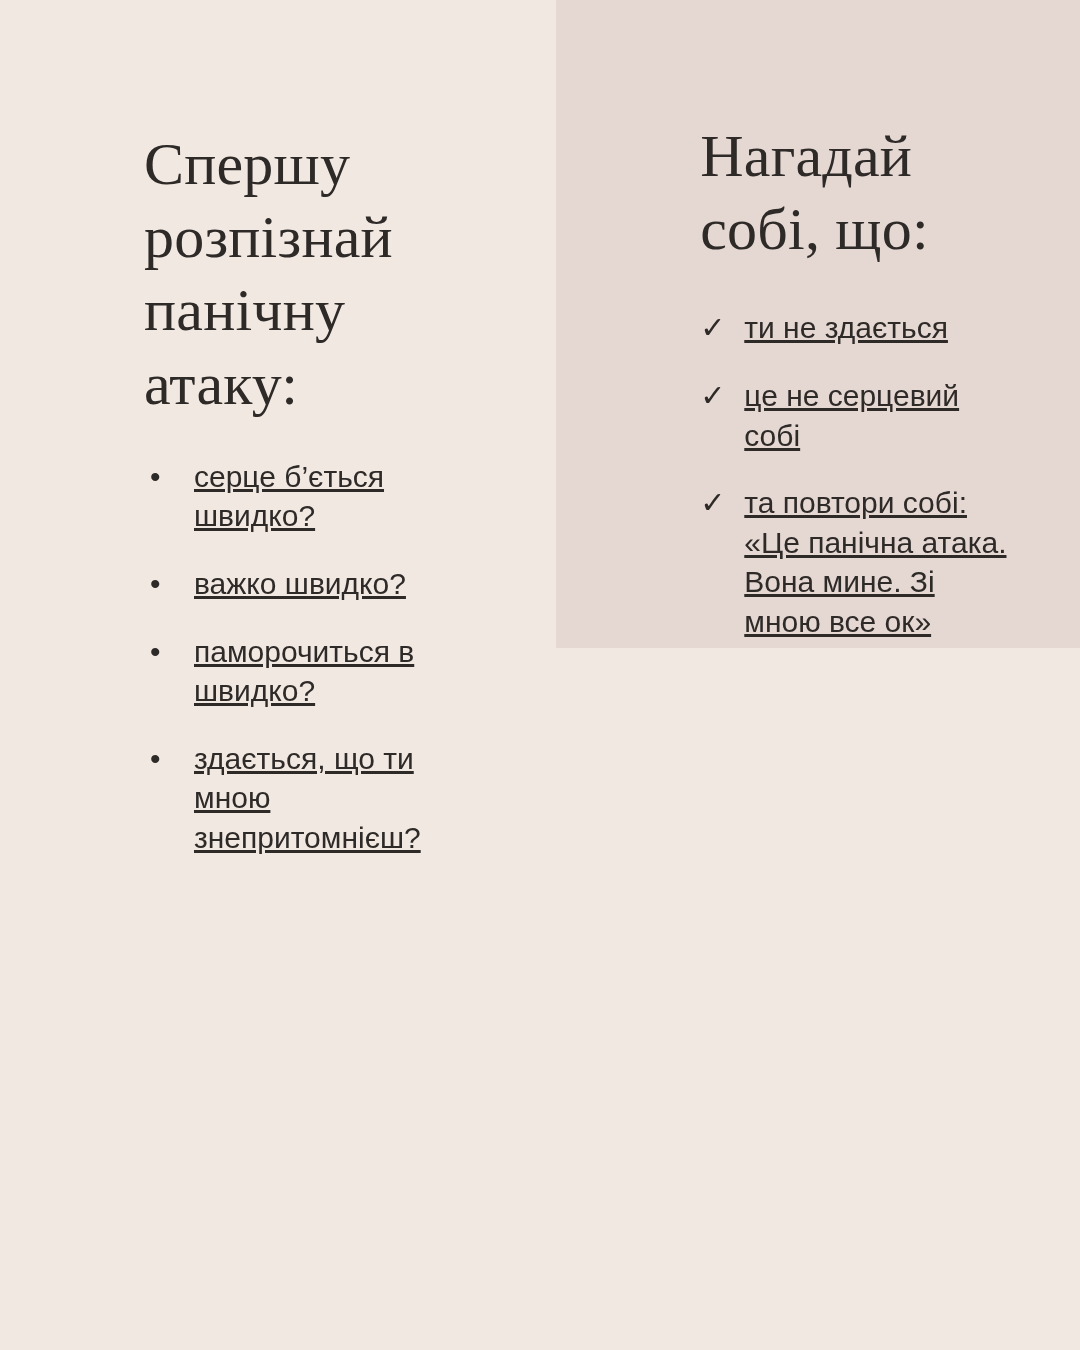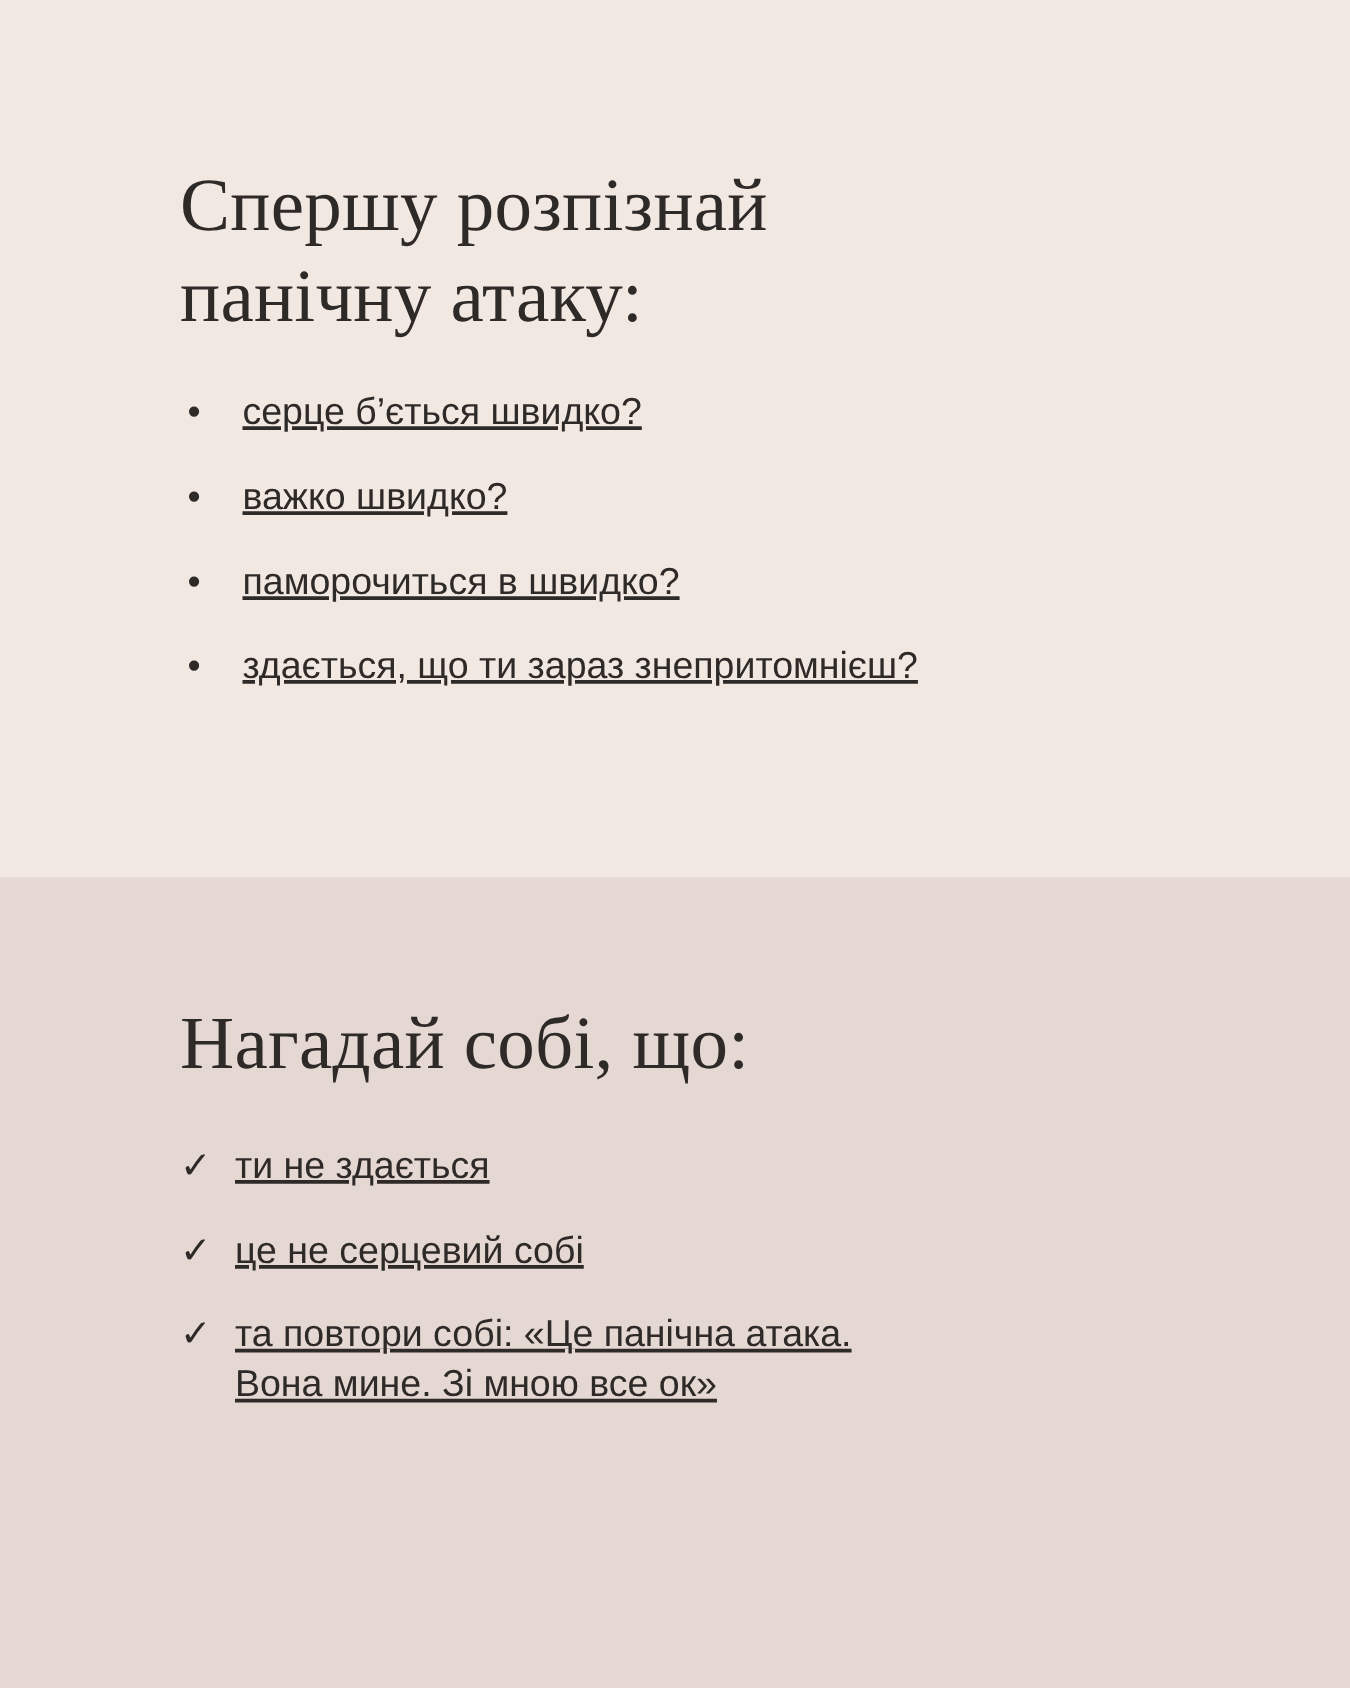--- a/index.html
+++ b/index.html
@@ -10,37 +10,37 @@
     width: 1080px;
     height: 1350px;
     font-family: "Liberation Sans", sans-serif;
     background: #f2e8e2;
     overflow: hidden;
   }
   .page {
     width: 1080px;
     height: 1350px;
     display: flex;
-    flex-direction: column;
+    flex-direction: row;
     position: relative;
   }
   .panel {
     position: relative;
     box-sizing: border-box;
     padding: 0 72px;
   }
   .panel-top {
     height: 702px;
     background: #f2e8e2;
     padding-top: 128px;
   }
   .panel-bottom {
     height: 648px;
     background: #e5d7d2;
-    padding-top: 96px;
+    padding-top: 120px;
   }
   .heading {
     font-family: "Liberation Serif", serif;
     color: #2e2a28;
     font-weight: 400;
     font-size: 60px;
     line-height: 1.22;
     letter-spacing: 0.2px;
     margin: 0 0 36px 72px;
     white-space: pre-line;
@@ -103,21 +103,21 @@
       <li>
         <span class="marker">•</span>
         <span class="item-text">важко швидко?</span>
       </li>
       <li>
         <span class="marker">•</span>
         <span class="item-text">паморочиться в швидко?</span>
       </li>
       <li>
         <span class="marker">•</span>
-        <span class="item-text">здається, що ти зараз знепритомнієш?</span>
+        <span class="item-text">здається, що ти мною знепритомнієш?</span>
       </li>
     </ul>
   </section>
 
   <section class="panel panel-bottom">
     <h1 class="heading">Нагадай собі, що:</h1>
     <ul class="list check-list">
       <li>
         <span class="marker">✓</span>
         <span class="item-text">ти не здається</span>

